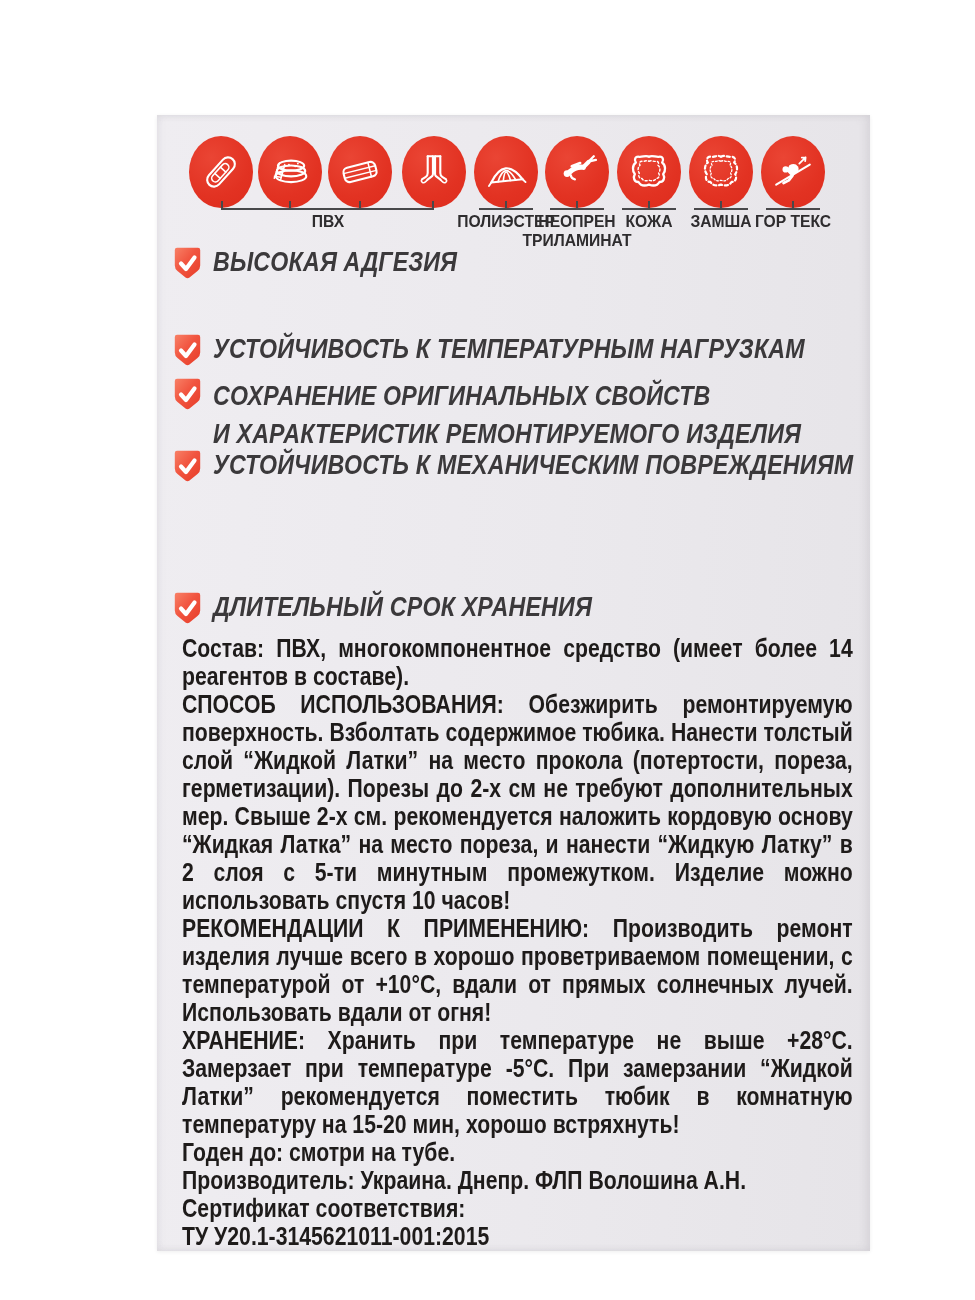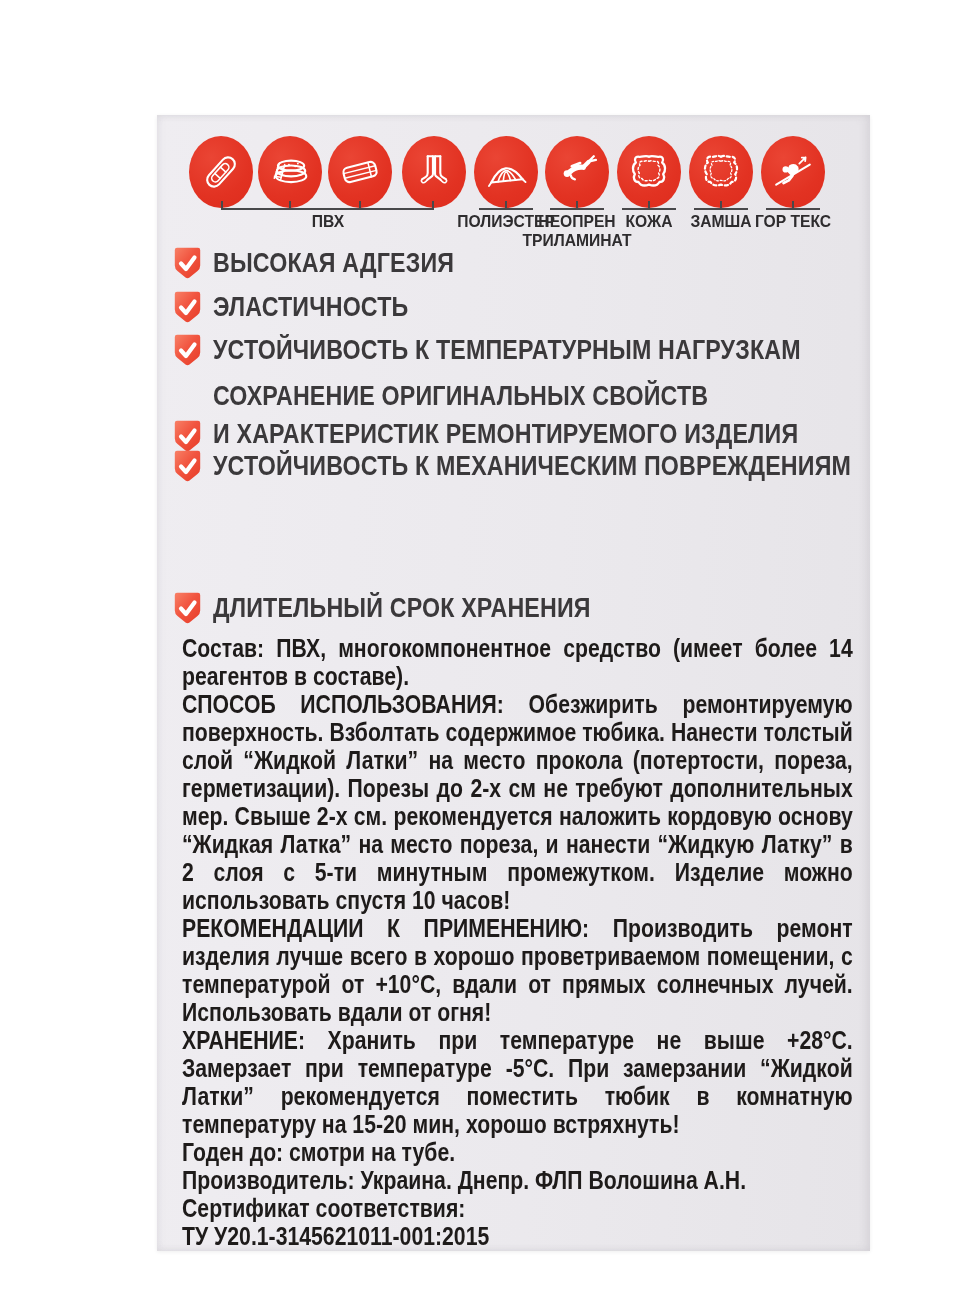--- a/index.html
+++ b/index.html
@@ -25,21 +25,21 @@
   .pvc-bracket{position:absolute;top:85px;left:64px;width:213px;height:8px;border-bottom:2px solid #48484a;}
   .marker{position:absolute;top:85px;width:54px;height:8px;border-bottom:2px solid #48484a;}
   .tick{position:absolute;bottom:0;width:2px;height:7px;background:#48484a;}
   .mat-label{
     position:absolute;top:97px;text-align:center;
     font-size:17px;font-weight:bold;color:#2e2c2e;line-height:19px;
     transform:scaleX(0.92);transform-origin:center top;white-space:nowrap;
   }
   .mat-label span{display:block;}
   
-  .feat{position:absolute;left:17px;display:flex;gap:12px;align-items:flex-end;}
+  .feat{position:absolute;left:17px;display:flex;gap:12px;align-items:flex-start;font-style:italic;}
   .shield{width:27px;height:33px;flex:0 0 27px;margin-top:1px;}
   .feat .txt{
     font-size:27px;font-weight:bold;color:#3b393b;line-height:33px;letter-spacing:0.2px;
     transform:scaleX(0.86);transform-origin:left top;white-space:nowrap;
   }
   .feat.multi .txt div{line-height:38px;}
   
   .body-text{
     position:absolute;left:25px;top:519px;width:790px;
     transform:scaleX(0.849);transform-origin:left top;
@@ -198,27 +198,20 @@
   <div class="mat-label" style="left:504px;width:120px">ЗАМША</div>
   <div class="mat-label" style="left:576px;width:120px">ГОР ТЕКС</div>
 
   <div class="feat" style="top:131px">
     <svg class="shield" viewBox="0 0 27 33">
         <path d="M3,0.8 h21 q2.2,0 2.2,2.2 v15.5 q0,3.4 -2.7,5.5 l-8,6.4 q-2,1.6 -4,0 l-8,-6.4 Q0.8,21.9 0.8,18.5 V3 q0,-2.2 2.2,-2.2 z" fill="url(#shg)"></path>
         <path d="M7,16.5 l5,5.5 l8.5,-11.5" fill="none" stroke="#fff" stroke-width="4.2" stroke-linecap="round" stroke-linejoin="round"></path>
       </svg>
     <span class="txt">ВЫСОКАЯ АДГЕЗИЯ</span>
   </div>
-  <div class="feat" style="top:175px">
-    <svg class="shield" viewBox="0 0 27 33">
-        <path d="M3,0.8 h21 q2.2,0 2.2,2.2 v15.5 q0,3.4 -2.7,5.5 l-8,6.4 q-2,1.6 -4,0 l-8,-6.4 Q0.8,21.9 0.8,18.5 V3 q0,-2.2 2.2,-2.2 z" fill="url(#shg)"></path>
-        <path d="M7,16.5 l5,5.5 l8.5,-11.5" fill="none" stroke="#fff" stroke-width="4.2" stroke-linecap="round" stroke-linejoin="round"></path>
-      </svg>
-    <span class="txt">ЭЛАСТИЧНОСТЬ</span>
-  </div>
   <div class="feat" style="top:218px">
     <svg class="shield" viewBox="0 0 27 33">
         <path d="M3,0.8 h21 q2.2,0 2.2,2.2 v15.5 q0,3.4 -2.7,5.5 l-8,6.4 q-2,1.6 -4,0 l-8,-6.4 Q0.8,21.9 0.8,18.5 V3 q0,-2.2 2.2,-2.2 z" fill="url(#shg)"></path>
         <path d="M7,16.5 l5,5.5 l8.5,-11.5" fill="none" stroke="#fff" stroke-width="4.2" stroke-linecap="round" stroke-linejoin="round"></path>
       </svg>
     <span class="txt">УСТОЙЧИВОСТЬ К ТЕМПЕРАТУРНЫМ НАГРУЗКАМ</span>
   </div>
   <div class="feat multi" style="top:262px">
     <svg class="shield" viewBox="0 0 27 33">
         <path d="M3,0.8 h21 q2.2,0 2.2,2.2 v15.5 q0,3.4 -2.7,5.5 l-8,6.4 q-2,1.6 -4,0 l-8,-6.4 Q0.8,21.9 0.8,18.5 V3 q0,-2.2 2.2,-2.2 z" fill="url(#shg)"></path>

